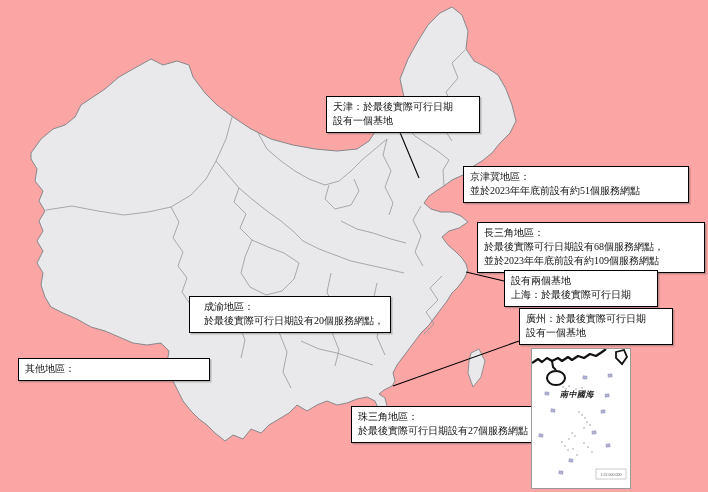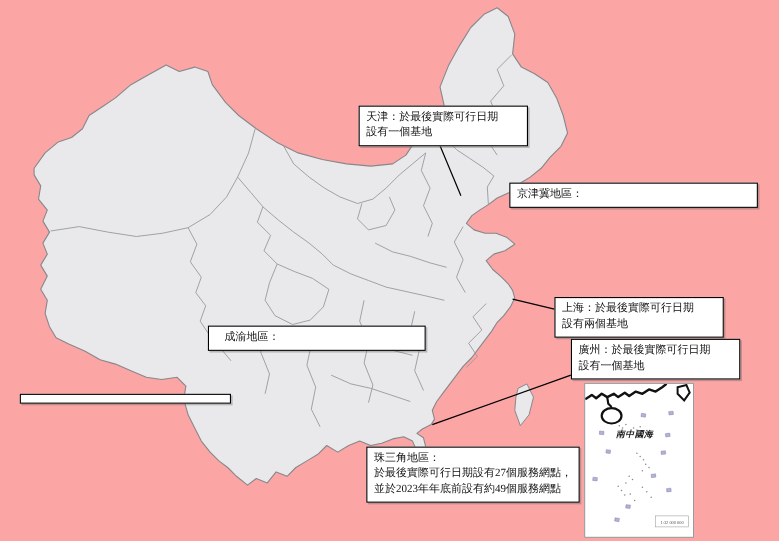--- a/index.html
+++ b/index.html
@@ -75,44 +75,51 @@
     <line x1="519" y1="341" x2="393" y2="386" stroke="#000" stroke-width="1.1"></line>
   </svg>
 
   <div class="callout" style="left:326px;top:96px;min-width:140px;">
     <div class="cl">天津：於最後實際可行日期</div>
     <div class="cl">設有一個基地</div>
   </div>
 
   <div class="callout" style="left:436px;top:166px;min-width:212px;margin-left:27px;">
     <div class="cl">京津冀地區：</div>
+    <div class="cl">並於2023年年底前設有約51個服務網點</div>
   </div>
 
+  <div class="callout" style="left:477px;top:222px;min-width:214px;">
+    <div class="cl">長三角地區：</div>
+    <div class="cl">於最後實際可行日期設有68個服務網點，</div>
+    <div class="cl">並於2023年年底前設有約109個服務網點</div>
+  </div>
 
   <div class="callout" style="left:504px;top:270px;min-width:140px;">
+    <div class="cl">設有兩個基地</div>
     <div class="cl">上海：於最後實際可行日期</div>
-    <div class="cl">設有兩個基地</div>
   </div>
 
   <div class="callout" style="left:519px;top:308px;min-width:140px;">
     <div class="cl">廣州：於最後實際可行日期</div>
     <div class="cl">設有一個基地</div>
   </div>
 
   <div class="callout" style="left:189px;top:296px;min-width:176px;padding-left:14px;">
     <div class="cl">成渝地區：</div>
+    <div class="cl">於最後實際可行日期設有20個服務網點，</div>
   </div>
 
   <div class="callout" style="left:18px;top:358px;min-width:178px;">
+    <div class="cl">其他地區：</div>
   </div>
 
-  <div class="callout" style="left:333px;top:406px;min-width:172px;">
+  <div class="callout" style="left:351px;top:406px;min-width:172px;">
     <div class="cl">珠三角地區：</div>
     <div class="cl">於最後實際可行日期設有27個服務網點，</div>
-    <div class="cl">並於2023年年底前設有約49個服務網點</div>
   </div>
 
   <div class="inset">
     <svg width="98" height="139" viewBox="0 0 98 139">
       <path fill="none" stroke="#111" stroke-width="2.2" stroke-linejoin="round" d="M0,14 L6,10 L10,13 L15,9 L20,12 L26,9 L30,12 L36,8 L40,11 L46,7 L52,9 L58,5 L64,7 L70,3 L74,0"></path>
       <path fill="none" stroke="#111" stroke-width="2" d="M20,12 L21,18 L24,21"></path>
       <ellipse cx="24" cy="29" rx="9" ry="7" fill="#fff" stroke="#111" stroke-width="2"></ellipse>
       <path fill="#fff" stroke="#111" stroke-width="1.8" d="M84,3 L92,1 L95,8 L90,15 L84,9 Z"></path>
       <text class="sea-label" x="28" y="48">南中國海</text>
 

